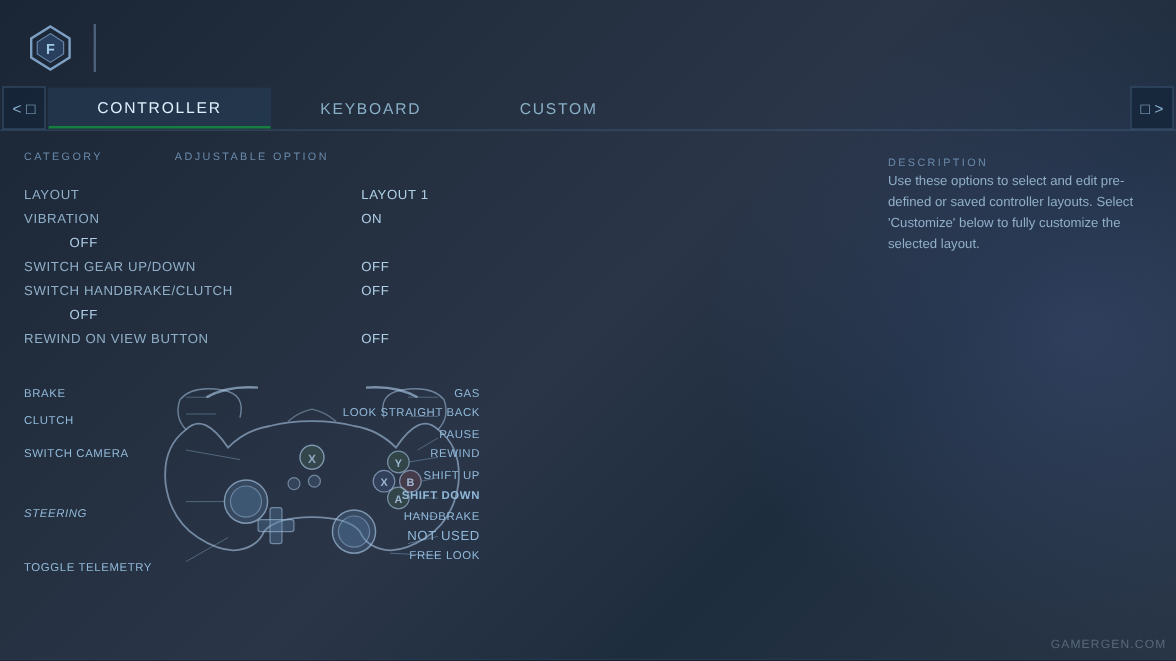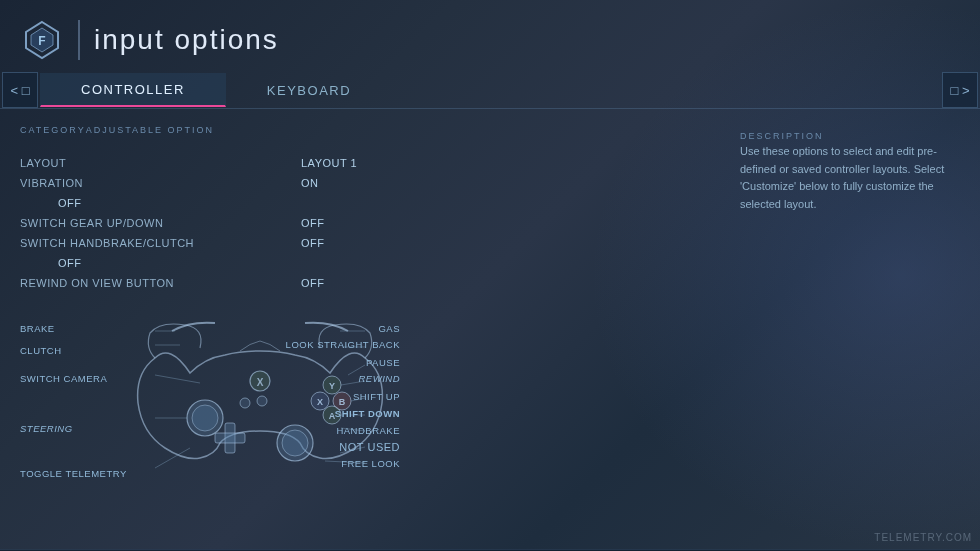--- a/index.html
+++ b/index.html
@@ -94,21 +94,21 @@
       letter-spacing: 1.5px;
       text-transform: uppercase;
       color: #8ab0c8;
       cursor: pointer;
       border: 1px solid transparent;
       position: relative;
       font-weight: 400;
     }
     .tab.active {
       color: #e0f0ff;
-      border-bottom: 2px solid #ec4899;
+      border-bottom: 2px solid #15803d;
       background: rgba(40,70,100,0.4);
     }
     .tab-spacer { flex: 1; }
 
     
     .main {
       display: flex;
       flex: 1;
       padding: 0;
     }
@@ -193,40 +193,40 @@
 
   <div class="header">
     <div class="logo-area">
 
       <svg class="logo-icon" viewBox="0 0 44 44">
         <polygon points="22,4 38,14 38,30 22,40 6,30 6,14" fill="none" stroke="rgba(150,190,230,0.8)" stroke-width="2"></polygon>
         <polygon points="22,10 33,17 33,27 22,34 11,27 11,17" fill="rgba(60,100,150,0.4)" stroke="rgba(150,190,230,0.6)" stroke-width="1"></polygon>
         <text x="22" y="27" text-anchor="middle" fill="#a0c8e8" font-size="12" font-weight="bold">F</text>
       </svg>
       <div class="divider-v"></div>
-      <span class="page-title">input options</span>
     </div>
   </div>
 
   <div class="tab-bar">
     <div class="tab-nav-btn">
       <span>&lt; □</span>
     </div>
     <div class="tab active">CONTROLLER</div>
     <div class="tab">KEYBOARD</div>
+    <div class="tab">CUSTOM</div>
     <div class="tab-spacer"></div>
     <div class="tab-nav-btn">
       <span>□ &gt;</span>
     </div>
   </div>
 
   <div class="main">
 
     <div class="left-panel">
-      <div style="display:flex; margin-bottom:10px;text-align:right;">
+      <div style="display:flex; gap:60px; margin-bottom:10px;text-align:right;">
         <span class="section-label">CATEGORY</span>
         <span class="section-label">ADJUSTABLE OPTION</span>
       </div>
       <div>
         <div class="option-row">
           <span class="option-name">LAYOUT</span>
           <span class="option-value">LAYOUT 1</span>
         </div>
         <div class="option-row">
           <span class="option-name">VIBRATION</span>
@@ -315,21 +315,21 @@
           <line x1="245" y1="85" x2="231" y2="88" stroke="rgba(150,190,220,0.4)" stroke-width="0.8"></line>
           <line x1="245" y1="102" x2="231" y2="102" stroke="rgba(150,190,220,0.4)" stroke-width="0.8"></line>
           <line x1="245" y1="118" x2="221" y2="115" stroke="rgba(150,190,220,0.4)" stroke-width="0.8"></line>
           <line x1="245" y1="134" x2="220" y2="140" stroke="rgba(150,190,220,0.4)" stroke-width="0.8"></line>
           <line x1="245" y1="150" x2="205" y2="148" stroke="rgba(150,190,220,0.4)" stroke-width="0.8"></line>
         </svg>
 
         <span class="ctrl-label right" style="top:10px; right:0px; position:absolute; font-size:9.5px; color:#90b8d8;">GAS</span>
         <span class="ctrl-label right" style="top:26px; right:0px; position:absolute; font-size:9.5px; color:#90b8d8;">LOOK STRAIGHT BACK</span>
         <span class="ctrl-label right" style="top:44px; right:0px; position:absolute; font-size:9.5px; color:#90b8d8;">PAUSE</span>
-        <span class="ctrl-label right" style="top:60px; right:0px; position:absolute; font-size:9.5px; color:#90b8d8;font-style:italic;">REWIND</span>
+        <span class="ctrl-label right" style="top:60px; right:0px; position:absolute; font-size:9.5px; color:#90b8d8;">REWIND</span>
         <span class="ctrl-label right" style="top:78px; right:0px; position:absolute; font-size:9.5px; color:#90b8d8;">SHIFT UP</span>
         <span class="ctrl-label right" style="top:95px; right:0px; position:absolute; font-size:9.5px; color:#90b8d8;font-weight:bold;">SHIFT DOWN</span>
         <span class="ctrl-label right" style="top:112px; right:0px; position:absolute; font-size:9.5px; color:#90b8d8;">HANDBRAKE</span>
         <span class="ctrl-label right" style="top:128px; right:0px; position:absolute; font-size:11px; color:#90b8d8;">NOT USED</span>
         <span class="ctrl-label right" style="top:145px; right:0px; position:absolute; font-size:9.5px; color:#90b8d8;">FREE LOOK</span>
       </div>
     </div>
 
     <div style="margin-left:auto; width:260px; padding:16px 20px;">
       <span class="section-label">DESCRIPTION</span>
@@ -341,13 +341,13 @@
   <div class="footer">
     
     
     
     
     
   </div>
 
 </div>
 
-<div class="watermark">TELEMETRY.COM</div>
+<div class="watermark">GAMERGEN.COM</div>
 
 </body></html>

